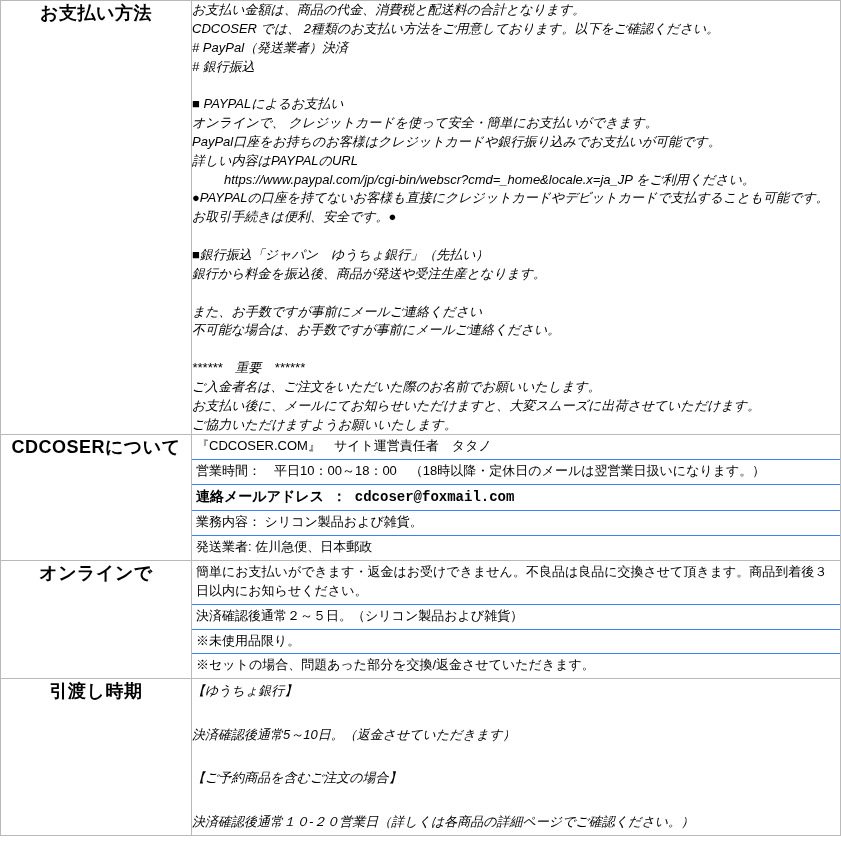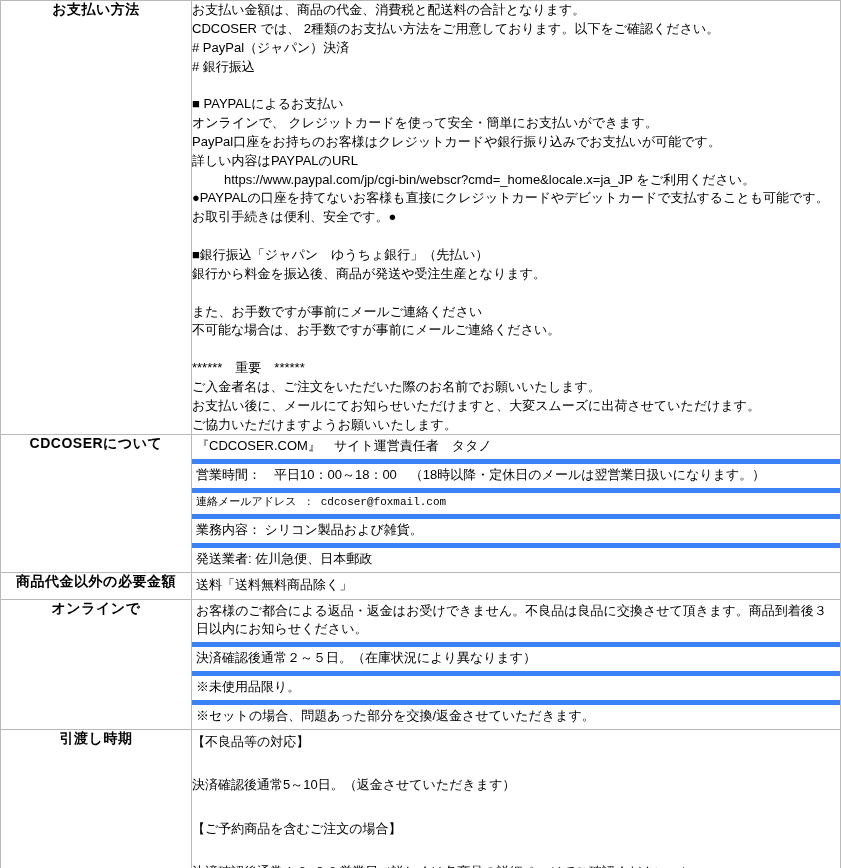--- a/index.html
+++ b/index.html
@@ -20,47 +20,49 @@
   }
   table.info td {
     border: 1px solid #b9b9b9;
     vertical-align: top;
     padding: 0;
   }
   td.label {
     width: 190px;
     text-align: center;
     vertical-align: middle;
-    font-size: 14px;
+    font-size: 18px;
     font-weight: bold;
     letter-spacing: 0.5px;
     padding: 4px 2px;
   }
   td.content {
     padding: 2px 4px 3px 4px;
     line-height: 1.45;
   }
   .line {
     white-space: pre-wrap;
     word-break: break-all;
+    font-style: italic;
   }
   .blank {
     height: 1.45em;
   }
   .sub {
-    border-bottom: 5px solid #3b82f6;
+    border-bottom: 1px solid #3b82f6;
     padding: 2px 4px 3px 4px;
     line-height: 1.45;
   }
   .sub:last-child {
     border-bottom: none;
   }
   .mono {
     font-family: "Liberation Mono", monospace;
-    font-size: 11px;
+    font-size: 14px;
+    font-weight: bold;
   }
   .url {
     word-break: break-all;
     padding-left: 32px;
   }
   td.content.plain {
     padding: 3px 4px 4px 4px;
   }
   .spaced-line {
     line-height: 1.9;
@@ -69,21 +71,21 @@
 </head>
 <body>
 
 <table class="info">
   <tbody>
       <tr>
         <td class="label">お支払い方法</td>
         <td class="content">
           <div class="line">お支払い金額は、商品の代金、消費税と配送料の合計となります。</div>
           <div class="line">CDCOSER では、 2種類のお支払い方法をご用意しております。以下をご確認ください。</div>
-          <div class="line"># PayPal（ジャパン）決済</div>
+          <div class="line"># PayPal（発送業者）決済</div>
           <div class="line"># 銀行振込</div>
           <div class="blank"></div>
           <div class="line">■ PAYPALによるお支払い</div>
           <div class="line">オンラインで、 クレジットカードを使って安全・簡単にお支払いができます。</div>
           <div class="line">PayPal口座をお持ちのお客様はクレジットカードや銀行振り込みでお支払いが可能です。</div>
           <div class="line">詳しい内容はPAYPALのURL</div>
           <div class="line url">https://www.paypal.com/jp/cgi-bin/webscr?cmd=_home&amp;locale.x=ja_JP をご利用ください。</div>
           <div class="line">●PAYPALの口座を持てないお客様も直接にクレジットカードやデビットカードで支払することも可能です。</div>
           <div class="line">お取引手続きは便利、安全です。●</div>
           <div class="blank"></div>
@@ -103,38 +105,32 @@
         <td class="label">CDCOSERについて</td>
         <td class="content">
           <div class="sub">『CDCOSER.COM』　サイト運営責任者　タタノ</div>
           <div class="sub">営業時間：　平日10：00～18：00　（18時以降・定休日のメールは翌営業日扱いになります。）</div>
           <div class="sub mono">連絡メールアドレス ： cdcoser@foxmail.com</div>
           <div class="sub">業務内容： シリコン製品および雑貨。</div>
           <div class="sub">発送業者: 佐川急便、日本郵政</div>
         </td>
       </tr>
       <tr>
-        <td class="label">商品代金以外の必要金額</td>
-        <td class="content plain">
-          <div class="line">送料「送料無料商品除く」</div>
-        </td>
-      </tr>
-      <tr>
         <td class="label">オンラインで</td>
         <td class="content">
-          <div class="sub">お客様のご都合による返品・返金はお受けできません。不良品は良品に交換させて頂きます。商品到着後３日以内にお知らせください。</div>
-          <div class="sub">決済確認後通常２～５日。（在庫状況により異なります）</div>
+          <div class="sub">簡単にお支払いができます・返金はお受けできません。不良品は良品に交換させて頂きます。商品到着後３日以内にお知らせください。</div>
+          <div class="sub">決済確認後通常２～５日。（シリコン製品および雑貨）</div>
           <div class="sub">※未使用品限り。</div>
           <div class="sub">※セットの場合、問題あった部分を交換/返金させていただきます。</div>
         </td>
       </tr>
       <tr>
         <td class="label">引渡し時期</td>
         <td class="content">
-          <div class="line spaced-line">【不良品等の対応】</div>
+          <div class="line spaced-line">【ゆうちょ銀行】</div>
           <div class="blank"></div>
           <div class="line spaced-line">決済確認後通常5～10日。（返金させていただきます）</div>
           <div class="blank"></div>
           <div class="line spaced-line">【ご予約商品を含むご注文の場合】</div>
           <div class="blank"></div>
           <div class="line spaced-line">決済確認後通常１０-２０営業日（詳しくは各商品の詳細ページでご確認ください。）</div>
         </td>
       </tr>
     </tbody>
 </table>

